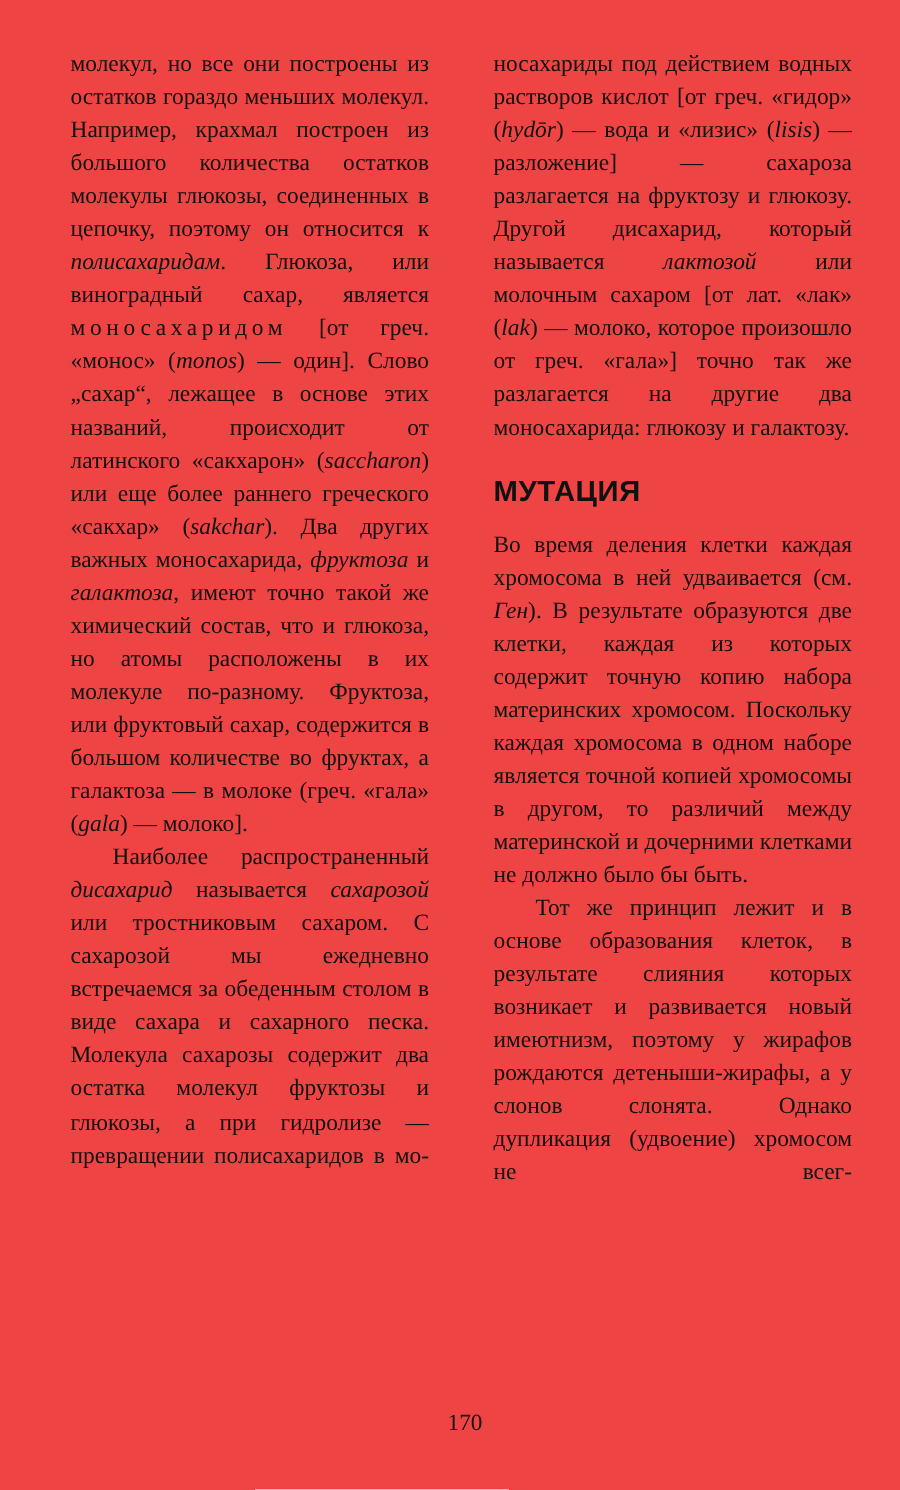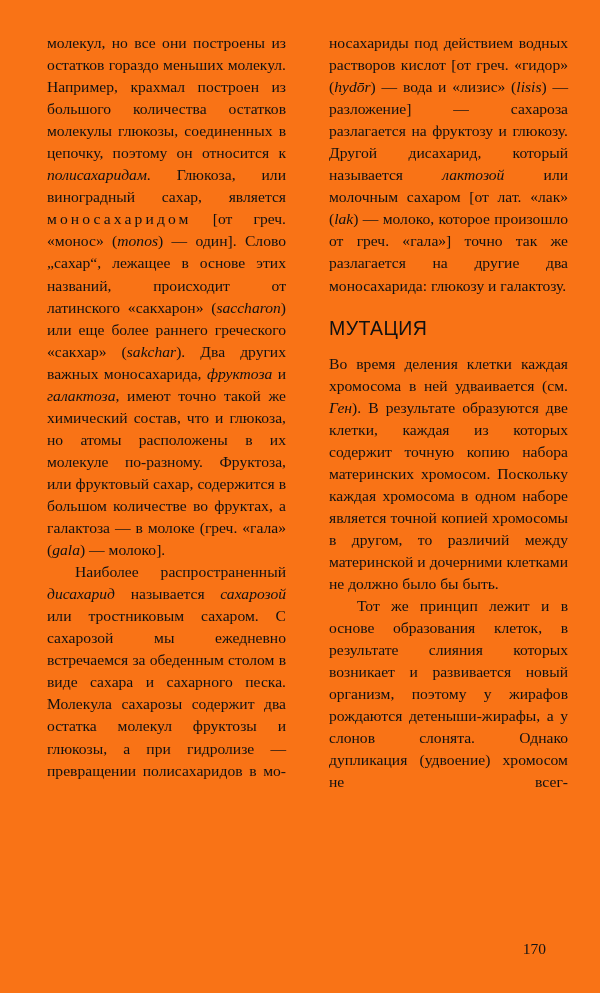--- a/index.html
+++ b/index.html
@@ -4,21 +4,21 @@
 <style>
   html, body {
     margin: 0;
     padding: 0;
     background: #ffffff;
   }
   .page {
     position: relative;
     width: 600px;
     height: 993px;
-    background: #f97316;
+    background: #ef4444;
     overflow: hidden;
     font-family: "Liberation Serif", "DejaVu Serif", serif;
     color: #111111;
   }
   .columns {
     position: absolute;
     left: 0;
     top: 0;
     width: 600px;
     height: 993px;
@@ -49,55 +49,56 @@
     text-indent: 28px;
   }
   .it {
     font-style: italic;
   }
   .spaced {
     letter-spacing: 3.1px;
   }
   .heading {
     font-family: "Liberation Sans", "DejaVu Sans", sans-serif;
-    font-weight: normal;
+    font-weight: bold;
     font-size: 19.5px;
     line-height: 22px;
     letter-spacing: 0.4px;
     margin: 20px 0 14px 0;
     text-align: left;
     text-align-last: left;
   }
   .page-number {
     position: absolute;
     left: 0;
     top: 940px;
     width: 546px;
-    text-align: right;
+    text-align: center;
     font-family: "Liberation Serif", "DejaVu Serif", serif;
     font-size: 15.5px;
     color: #141414;
+    padding-left: 37px;
   }
 </style>
 </head>
 <body>
 
 <div class="page">
 
   <div class="columns">
 
     <div class="col col-left">
       <p class="para last-natural"><span>молекул, но все они постро­ены из остатков гораздо меньших молекул. Напри­мер, крахмал построен из большого количества ос­татков молекулы глюкозы, соединенных в цепочку, поэтому он относится к </span><i class="it">полисахаридам</i><span>. Глюкоза, или виноградный сахар, является </span><span class="spaced">моносахари­дом</span><span> [от греч. «монос» (</span><i class="it">monos</i><span>) — один]. Слово „сахар“, лежащее в основе этих названий, происходит от латинского «сакхарон» (</span><i class="it">saccharon</i><span>) или еще более раннего греческого «сак­хар» (</span><i class="it">sakchar</i><span>). Два дру­гих важных моносахари­да, </span><i class="it">фруктоза</i><span> и </span><i class="it">галактоза</i><span>, имеют точно такой же химический состав, что и глюкоза, но атомы распо­ложены в их молекуле по-разному. Фруктоза, или фруктовый сахар, содер­жится в большом коли­честве во фруктах, а га­лактоза — в молоке (греч. «гала» (</span><i class="it">gala</i><span>) — молоко].</span></p>
       <p class="para indent"><span>Наиболее распростра­ненный </span><i class="it">дисахарид</i><span> назы­вается </span><i class="it">сахарозой</i><span> или тростниковым сахаром. С сахарозой мы ежедневно встречаемся за обеденным столом в виде сахара и сахарного песка. Моле­кула сахарозы содержит два остатка молекул фрук­тозы и глюкозы, а при гидролизе — превраще­нии полисахаридов в мо-</span></p>
     </div>
 
     <div class="col col-right">
       <p class="para last-natural"><span>носахариды под действием водных растворов кислот [от греч. «гидор» (</span><i class="it">hy­dōr</i><span>) — вода и «лизис» (</span><i class="it">lisis</i><span>) — разложение] — сахароза разлагается на фруктозу и глюкозу. Дру­гой дисахарид, который называется </span><i class="it">лактозой</i><span> или молочным сахаром [от лат. «лак» (</span><i class="it">lak</i><span>) — моло­ко, которое произошло от греч. «гала»] точно так же разлагается на другие два моносахарида: глюкозу и галактозу.</span></p>
       <h2 class="heading">МУТАЦИЯ</h2>
       <p class="para last-natural"><span>Во время деления клетки каждая хромосома в ней удваивается (см. </span><i class="it">Ген</i><span>). В результате образуются две клетки, каждая из которых содержит точную копию набора материн­ских хромосом. Поскольку каждая хромосома в од­ном наборе является точ­ной копией хромосомы в другом, то различий меж­ду материнской и дочерни­ми клетками не должно было бы быть.</span></p>
-      <p class="para indent"><span>Тот же принцип лежит и в основе образования клеток, в результате слия­ния которых возникает и развивается новый орга­низм, поэтому у жирафов рождаются детеныши-жи­рафы, а у слонов слонята. Однако дупликация (уд­воение) хромосом не всег-</span></p>
+      <p class="para indent"><span>Тот же принцип лежит и в основе образования клеток, в результате слия­ния которых возникает и развивается новый имеют­низм, поэтому у жирафов рождаются детеныши-жи­рафы, а у слонов слонята. Однако дупликация (уд­воение) хромосом не всег-</span></p>
     </div>
 
   </div>
 
   <div class="page-number">170</div>
 
 </div>
 
 </body></html>

